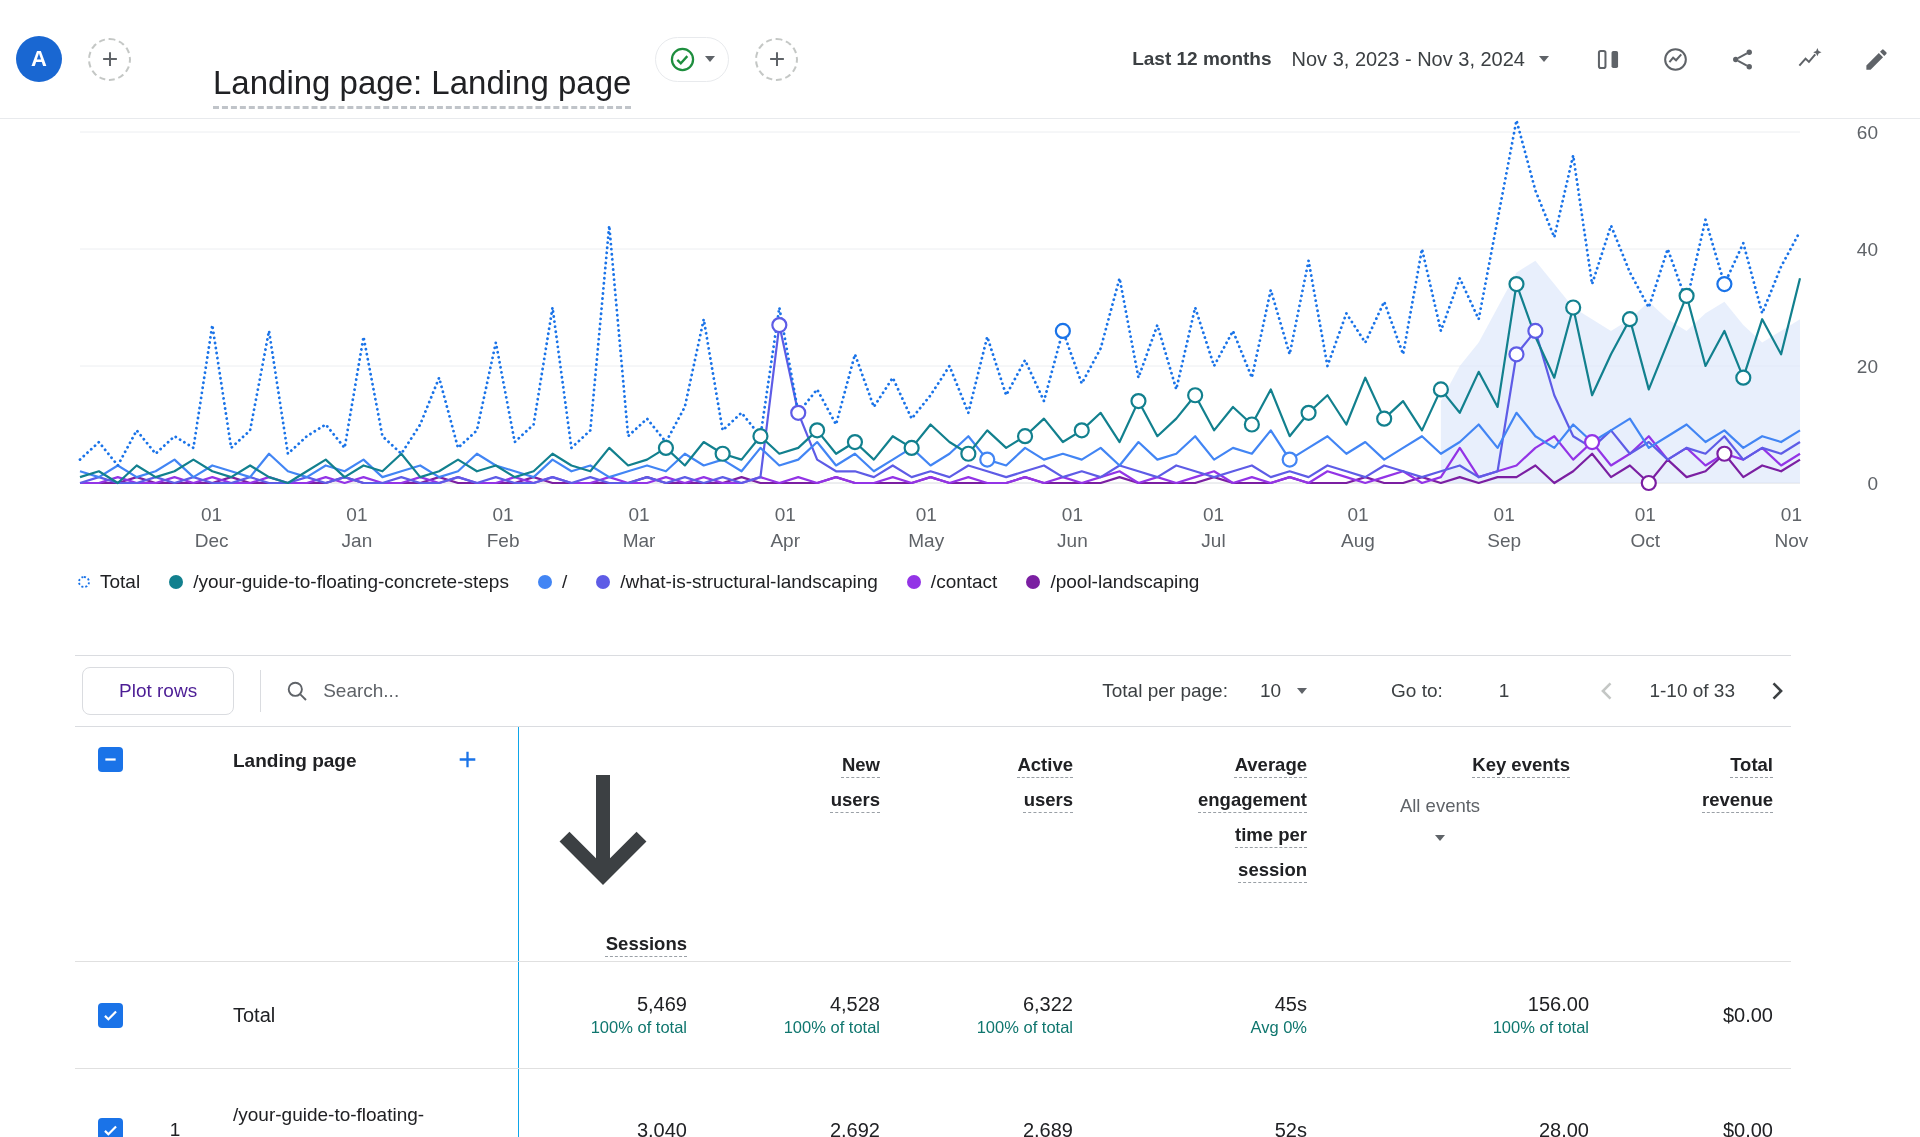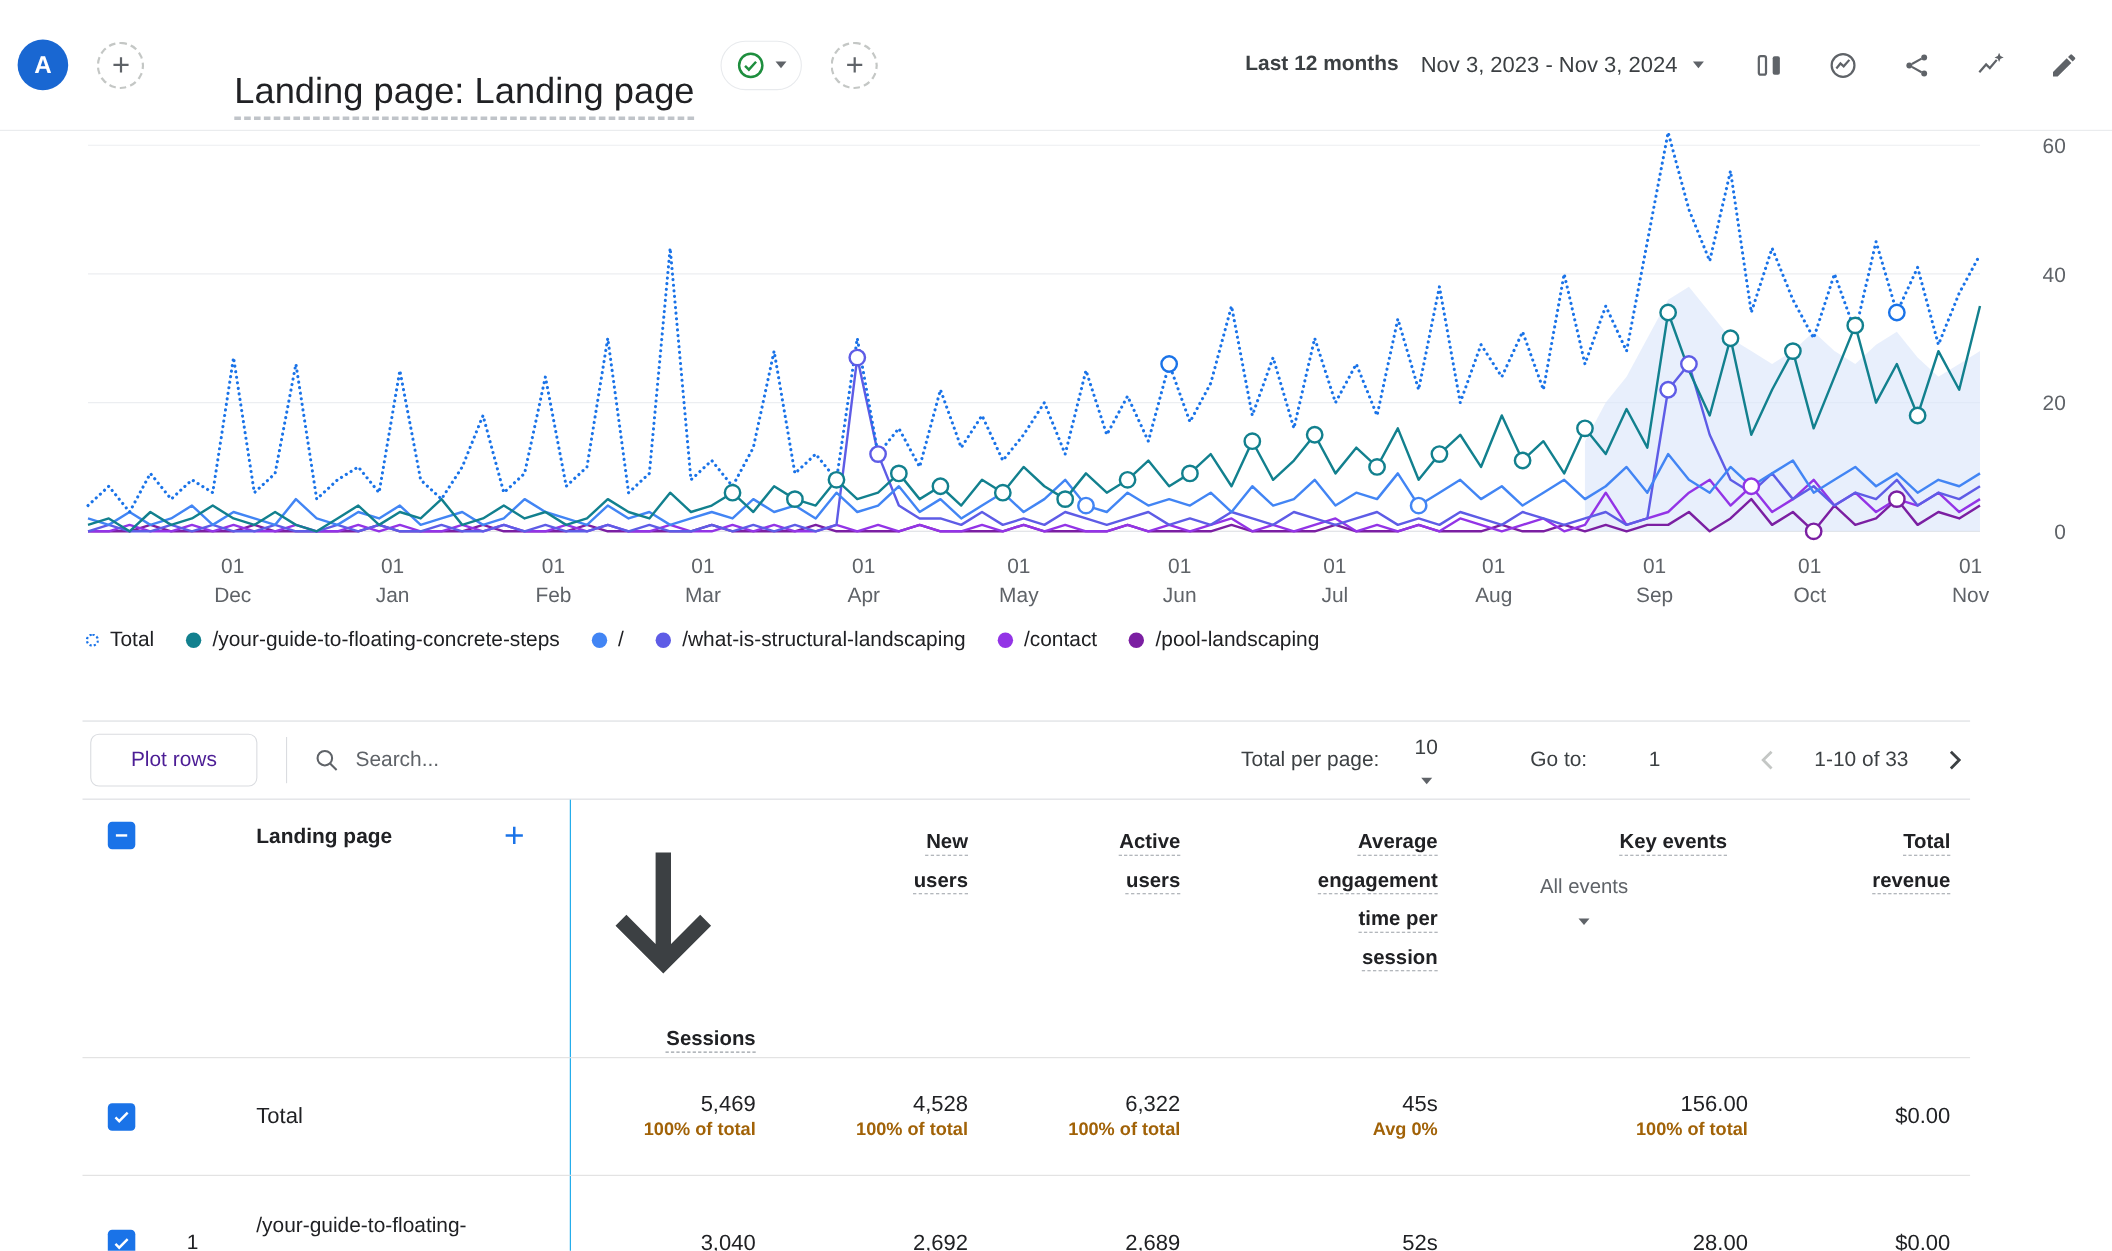--- a/index.html
+++ b/index.html
@@ -41,21 +41,21 @@
   .bottom-panel { margin:0 129px 0 75px; }
   .controls { height:72px; display:flex; align-items:center;
     border-top:1px solid #dadce0; border-bottom:1px solid #dadce0; padding-left:7px; }
   .plot-rows { border:1px solid #dadce0; background:#fff; border-radius:8px; color:#4c1d95;
     font-size:19px; font-family:inherit; padding:12px 36px; cursor:pointer; }
   .vdiv { width:1px; height:42px; background:#dadce0; margin:0 24px 0 26px; }
   .search-wrap { display:flex; align-items:center; gap:14px; }
   .search-input { border:none; outline:none; font-size:19px; font-family:inherit; width:430px; color:#202124; }
   .search-input::placeholder { color:#5f6368; }
   .rpp-label { margin-left:auto; font-size:19px; color:#3c4043; }
-  .rpp-select { display:flex; align-items:center; gap:16px; margin-left:32px; font-size:19px; color:#3c4043; cursor:pointer;flex-direction:column; }
+  .rpp-select { display:flex; align-items:center; gap:16px; margin-left:32px; font-size:19px; color:#3c4043; cursor:pointer; }
   .goto-label { margin-left:84px; font-size:19px; color:#3c4043; }
   .goto-value { margin-left:56px; font-size:19px; color:#3c4043; cursor:text; }
   .chev { width:28px; height:28px; cursor:pointer; }
   .chev.left { margin-left:84px; color:#c4c7c5; }
   .chev.right { color:#3c4043; }
   .page-count { margin:0 28px; font-size:19px; color:#3c4043; white-space:nowrap; }
 
   
   .trow { display:grid; grid-template-columns:70px 60px 313px 172px 193px 193px 234px 282px 184px; }
   .thead { min-height:176px; border-bottom:1px solid #e0e0e0; }
@@ -82,21 +82,21 @@
   .key-filter { display:flex; justify-content:flex-end; align-items:center; gap:12px;
     font-weight:400; font-size:18.5px; color:#5f6368; margin-top:6px; cursor:pointer;flex-direction:column; }
   .key-filter .caret { border-top-width:6px; }
   .total-row { height:107px; border-bottom:1px solid #e0e0e0; align-items:center; }
   .data-row { height:123px; border-bottom:1px solid #e0e0e0; align-items:center; }
   .dim { padding-left:28px; font-size:20px; color:#202124; }
   .dim-text { max-width:205px; font-size:19px; line-height:30px; overflow-wrap:break-word; }
   .rownum { text-align:center; font-size:19px; color:#202124; }
   .ncell { text-align:right; padding-right:3px; }
   .ncell .val { font-size:20px; color:#202124; }
-  .ncell .sub { font-size:16.5px; color:#a16207; margin-top:2px;font-weight:bold; }
+  .ncell .sub { font-size:16.5px; color:#0f766e; margin-top:2px; }
   .vline-cell { height:100%; display:flex; flex-direction:column; justify-content:center;
     text-align:right; padding-right:3px; }
 </style>
 </head>
 <body>
 
 <div class="topbar">
   <div class="avatar">A</div>
 
   <div class="add-circle">

